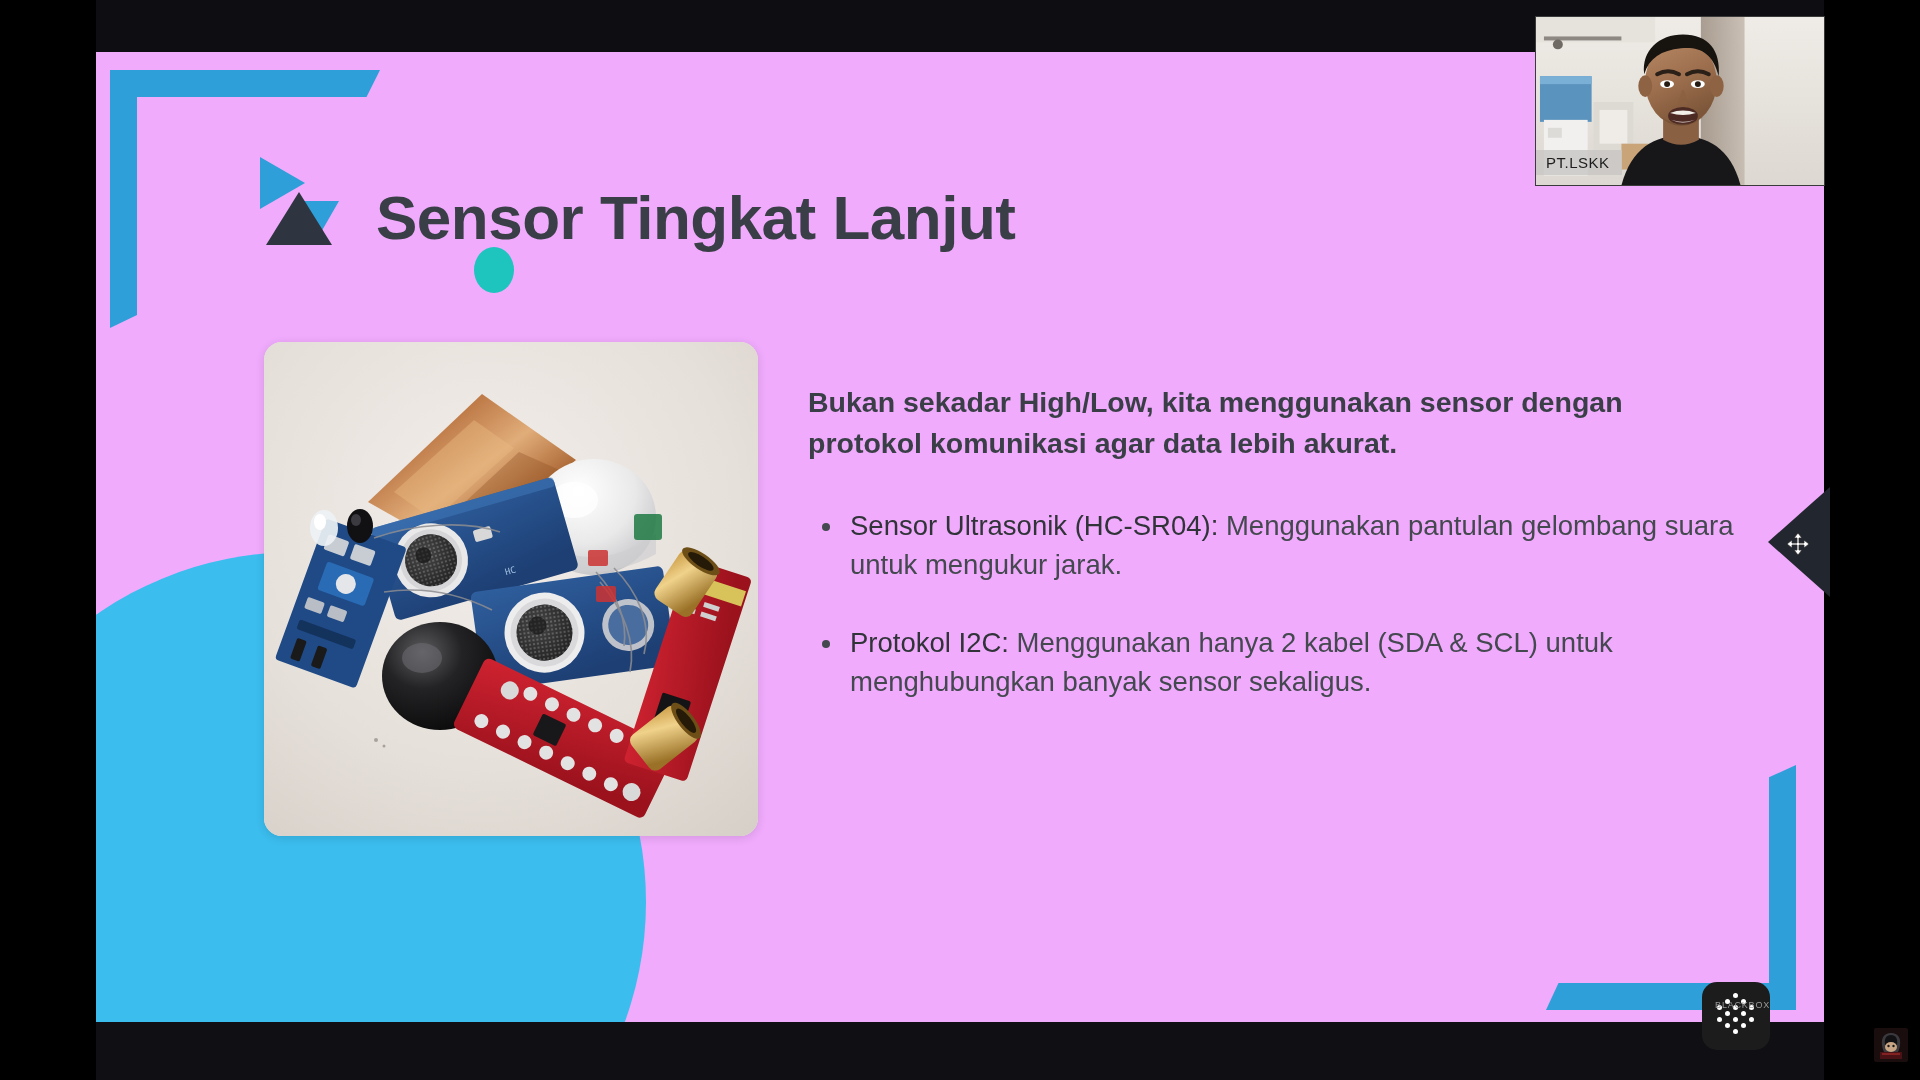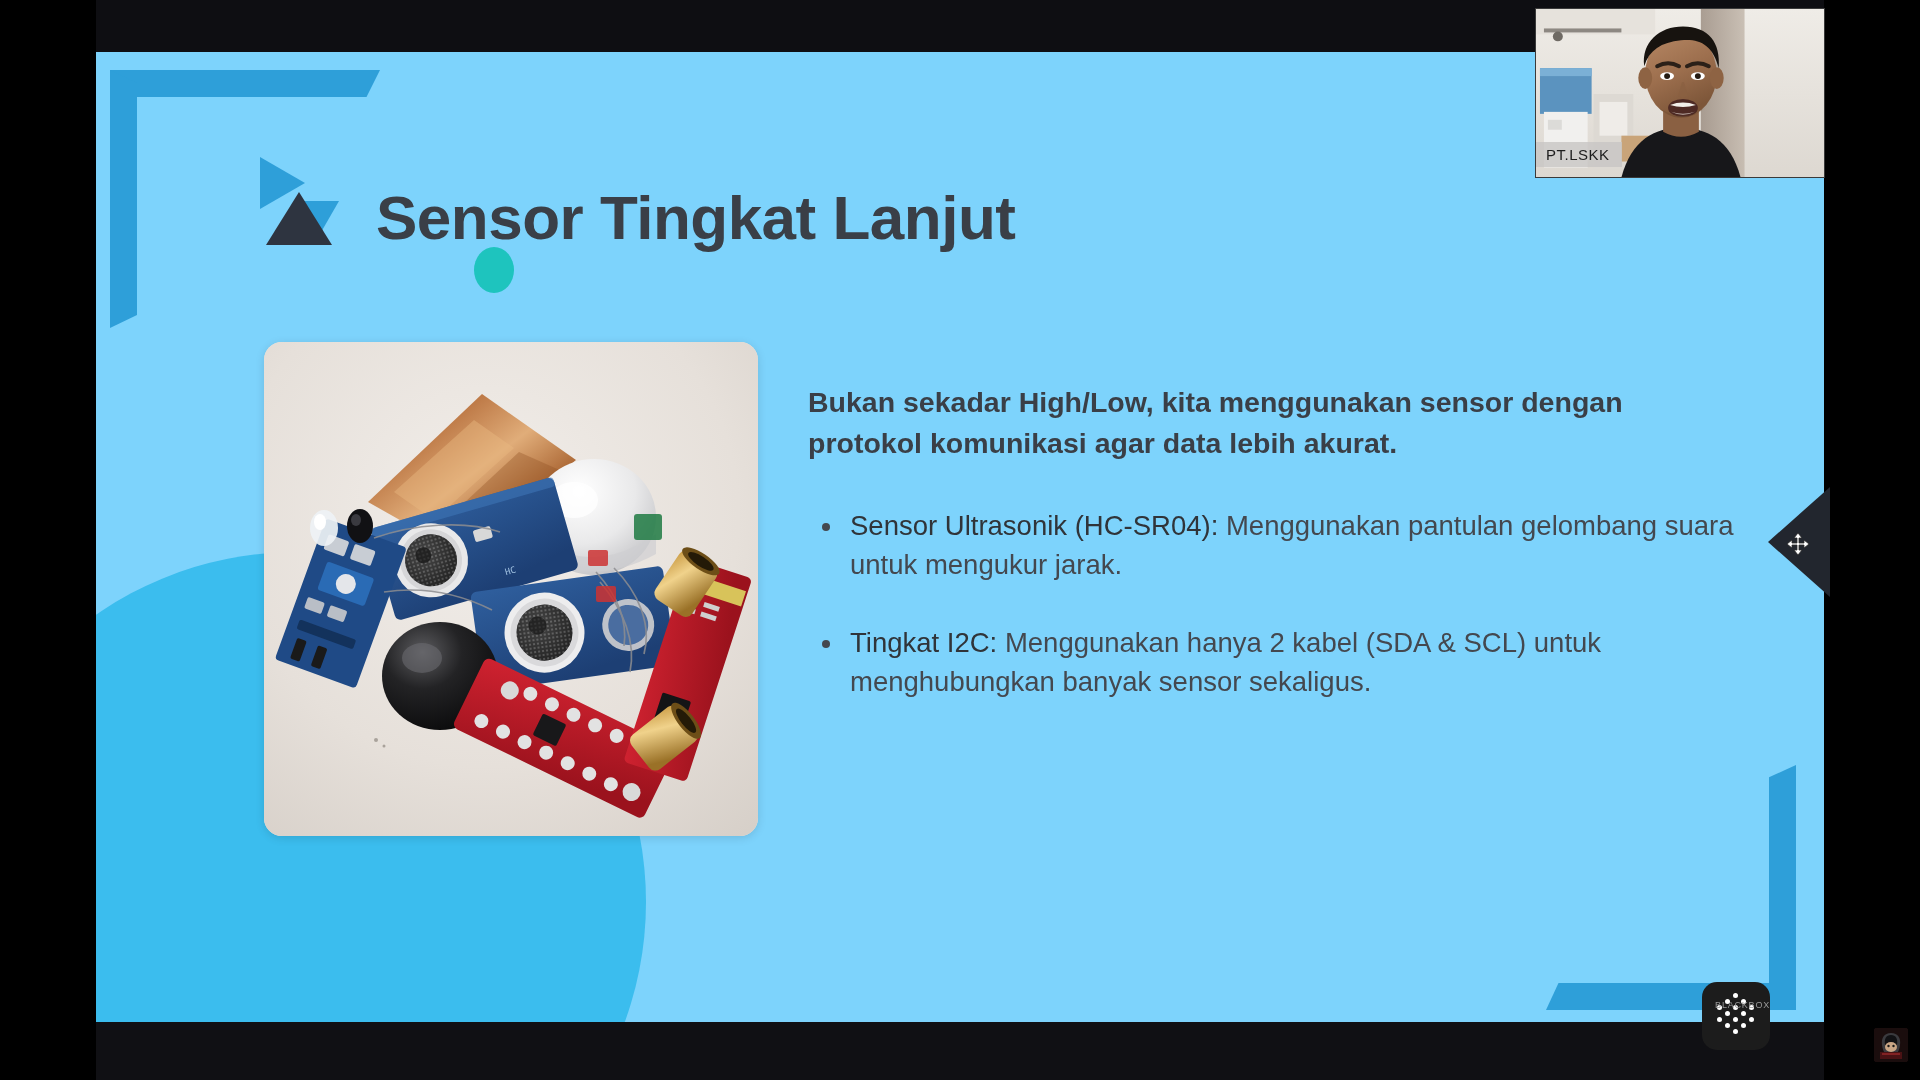--- a/index.html
+++ b/index.html
@@ -20,21 +20,21 @@
   .bar-top    { position:absolute; left:0; top:0;   width:1920px; height:52px;  background:#0e0e12; }
   .bar-bottom { position:absolute; left:0; top:1022px; width:1920px; height:58px; background:#101014; }
   .bar-left   { position:absolute; left:0; top:0; width:96px;  height:1080px; background:#000000; }
   .bar-right  { position:absolute; left:1824px; top:0; width:96px; height:1080px; background:#000000; }
 
   
   #slide {
     position:absolute;
     left:96px; top:52px;
     width:1728px; height:970px;
-    background:#7dd3fc;
+    background:#f0abfc;
     overflow:hidden;
   }
 
   
   .blob {
     position:absolute;
     left:-150px; bottom:-230px;
     width:700px; height:700px;
     border-radius:50%;
     background:#3BBDEE;
@@ -161,21 +161,21 @@
     left:14px; top:17px;
     width:8px; height:8px;
     border-radius:50%;
     background:#44484F;
   }
   .bullets b { font-weight:normal; color:#303439; }
 
   
   #webcam {
     position:absolute;
-    left:1535px; top:8px;
+    left:1535px; top:16px;
     width:290px; height:170px;
     overflow:hidden;
     background:#cfc9c2;
     border:1px solid #3a3a3a;
     z-index:30;
   }
   #webcam svg { display:block; width:100%; height:100%; }
   .cam-label {
     position:absolute;
     left:0; bottom:10px;
@@ -437,21 +437,21 @@
       </svg>
     </div>
 
     <div class="textcol">
       <p class="lead">Bukan sekadar High/Low, kita menggunakan sensor dengan protokol komunikasi agar data lebih akurat.</p>
       <ul class="bullets">
         <li>
           <b>Sensor Ultrasonik (HC-SR04):</b><span> Menggunakan pantulan gelombang suara untuk mengukur jarak.</span>
         </li>
         <li>
-          <b>Tingkat I2C:</b><span> Menggunakan hanya 2 kabel (SDA &amp; SCL) untuk menghubungkan banyak sensor sekaligus.</span>
+          <b>Protokol I2C:</b><span> Menggunakan hanya 2 kabel (SDA &amp; SCL) untuk menghubungkan banyak sensor sekaligus.</span>
         </li>
       </ul>
     </div>
   </div>
 
   <div class="bar-top"></div>
   <div class="bar-bottom"></div>
   <div class="bar-left"></div>
   <div class="bar-right"></div>
 

